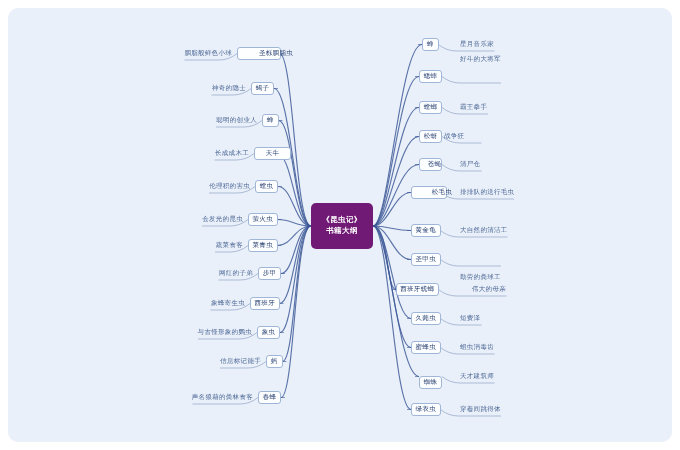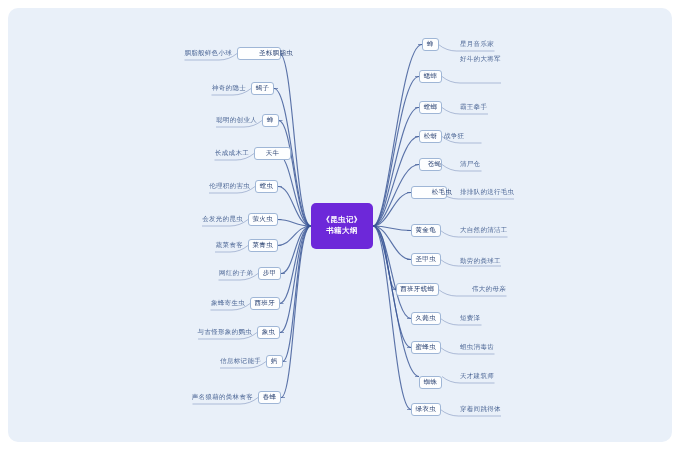--- a/index.html
+++ b/index.html
@@ -70,21 +70,21 @@
   }
   .leaf.right { justify-content: flex-start; }
   .leaf.left  { justify-content: flex-end; }
 
   #root {
     position: absolute;
     left: 311px;
     top: 203px;
     width: 62px;
     height: 46px;
-    background: #6d28d9;
+    background: #701a75;
     border: none;
     border-radius: 5px;
     color: #ffffff;
     font-size: 7.5px;
     line-height: 1.45;
     font-weight: bold;
     letter-spacing: .4px;
     display: flex;
     flex-direction: column;
     align-items: center;
@@ -218,21 +218,21 @@
       <div class="leaf right" style="top: 102px; left: 460px; width: 120px;">霸王拳手</div>
       <div class="node" style="left: 419px; top: 130px; width: 23px;">松蚜</div>
       <div class="leaf right" style="top: 131px; left: 444px; width: 120px;">战争狂</div>
       <div class="node" style="left: 419px; top: 158px; width: 23px; padding-left: 12px;">苍蝇</div>
       <div class="leaf right" style="top: 159px; left: 460px; width: 120px;">清尸仓</div>
       <div class="node" style="left: 411px; top: 186px; width: 29.5px; padding-left: 30px;">松毛虫</div>
       <div class="leaf right" style="top: 187px; left: 460px; width: 120px;">排排队的送行毛虫</div>
       <div class="node" style="left: 411px; top: 224px; width: 29.5px;">黄金龟</div>
       <div class="leaf right" style="top: 225px; left: 460px; width: 120px;">大自然的清洁工</div>
       <div class="node" style="left: 411px; top: 253px; width: 29.5px;">圣甲虫</div>
-      <div class="leaf right" style="top: 256px; left: 460px; width: 120px;">勤劳的粪球工</div>
+      <div class="leaf right" style="top: 272px; left: 460px; width: 120px;">勤劳的粪球工</div>
       <div class="node" style="left: 396px; top: 283px; width: 42.5px;">西班牙蜣螂</div>
       <div class="leaf right" style="top: 284px; left: 472px; width: 120px;">伟大的母亲</div>
       <div class="node" style="left: 411px; top: 312px; width: 29.5px;">久薨虫</div>
       <div class="leaf right" style="top: 313px; left: 460px; width: 120px;">短费泽</div>
       <div class="node" style="left: 411px; top: 341px; width: 29.5px;">蜜蜂虫</div>
       <div class="leaf right" style="top: 342px; left: 460px; width: 120px;">蛆虫消毒齿</div>
       <div class="node" style="left: 419px; top: 370px; width: 23px; margin-top: 6px;">蜘蛛</div>
       <div class="leaf right" style="top: 371px; left: 460px; width: 120px;">天才建筑师</div>
       <div class="node" style="left: 411px; top: 403px; width: 29.5px;">绿衣虫</div>
       <div class="leaf right" style="top: 404px; left: 460px; width: 120px;">穿着间跳得体</div>

